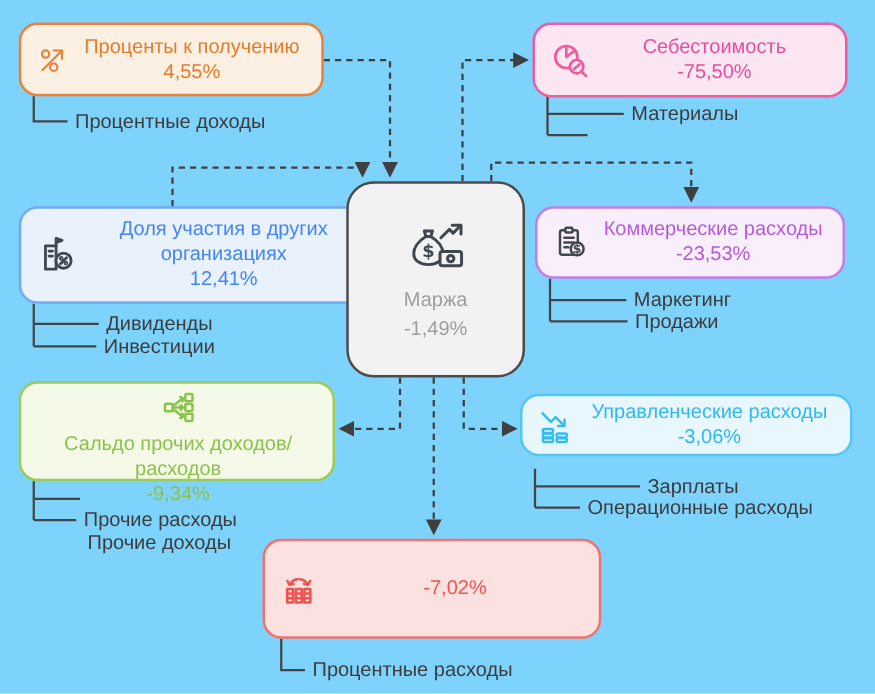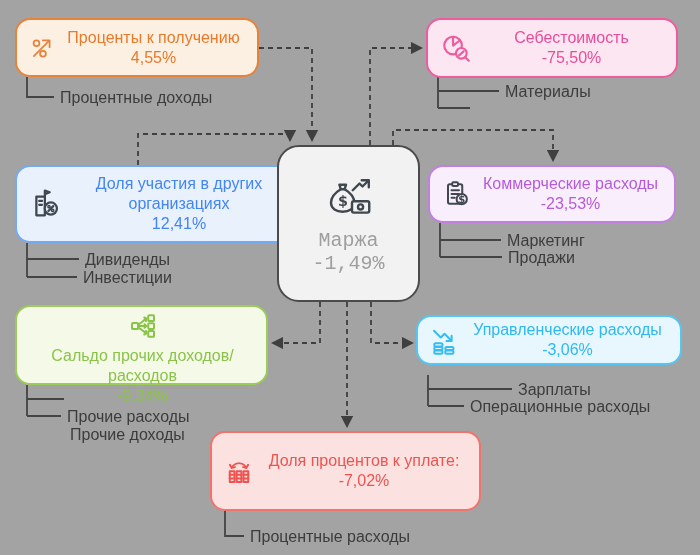--- a/index.html
+++ b/index.html
@@ -1,26 +1,26 @@
 <!DOCTYPE html>
 <html><head>
 <meta charset="utf-8">
 <style>
   html,body{margin:0;padding:0;background:#ffffff;}
-  .stage{position:relative;width:700px;height:555px;background:#a3a3a3;overflow:hidden;
+  .stage{position:relative;width:700px;height:555px;background:#7dd3fc;overflow:hidden;
          font-family:"Liberation Sans",sans-serif;}
   .lines{position:absolute;left:0;top:0;pointer-events:none;}
   .node{position:absolute;box-sizing:border-box;display:flex;align-items:center;
         border:2px solid var(--border,#888);background:var(--bg,#fff);
         border-radius:15px;padding:4px 10px 4px 12px;gap:5px;}
   .node .ntext{flex:1;text-align:center;color:var(--text,#333);font-size:16px;line-height:20px;}
   .node .icon{flex:0 0 auto;display:flex;align-items:center;justify-content:center;
               color:var(--icon,#444);}
   .node.center{flex-direction:column;justify-content:center;gap:8px;border-radius:22px;padding:10px;}
-  .node.center .ntext{flex:0 0 auto;font-size:20px;line-height:23px;font-family:Liberation Mono, monospace;}
+  .node.center .ntext{flex:0 0 auto;font-size:16px;line-height:23px;}
   svg.ico{stroke:currentColor;fill:none;stroke-width:1.6;stroke-linecap:round;stroke-linejoin:round;}
   .ictext{fill:currentColor;stroke:none;font-family:"DejaVu Sans",sans-serif;font-weight:bold;}
   .fillbg{fill:var(--bg,#fff);}
   .leaf{position:absolute;font-size:16px;line-height:19px;color:#3c3c3c;white-space:nowrap;}
 </style>
 </head>
 <body>
 
 <div class="stage">
 
@@ -177,21 +177,20 @@
         <rect x="10.1" y="12.2" width="3.8" height="8.6"></rect>
         <rect x="15.6" y="12.2" width="3.8" height="8.6"></rect>
         <path d="M4.6 15 H8.4 M10.1 15 H13.9 M15.6 15 H19.4 M4.6 18 H8.4 M10.1 18 H13.9 M15.6 18 H19.4"></path>
         <path d="M6.2 9.4 A6.3 6.3 0 0 1 11.3 5.9"></path>
         <path d="M4.7 7 L6.1 9.5 L8.7 8.9"></path>
         <path d="M12.7 5.9 A6.3 6.3 0 0 1 17.8 9.4"></path>
         <path d="M15.3 8.9 L17.9 9.5 L19.3 7"></path>
       </svg>
     </span>
     <div class="ntext">
-      <div>Доля процентов к уплате:</div>
       <div>-7,02%</div>
     </div>
   </div>
 
   <div class="leaf" style="left:60px;top:88px;">Процентные доходы</div>
   <div class="leaf" style="left:505px;top:82px;">Материалы</div>
   <div class="leaf" style="left:85px;top:250px;">Дивиденды</div>
   <div class="leaf" style="left:83px;top:268px;">Инвестиции</div>
   <div class="leaf" style="left:507px;top:231px;">Маркетинг</div>
   <div class="leaf" style="left:508px;top:248px;">Продажи</div>

